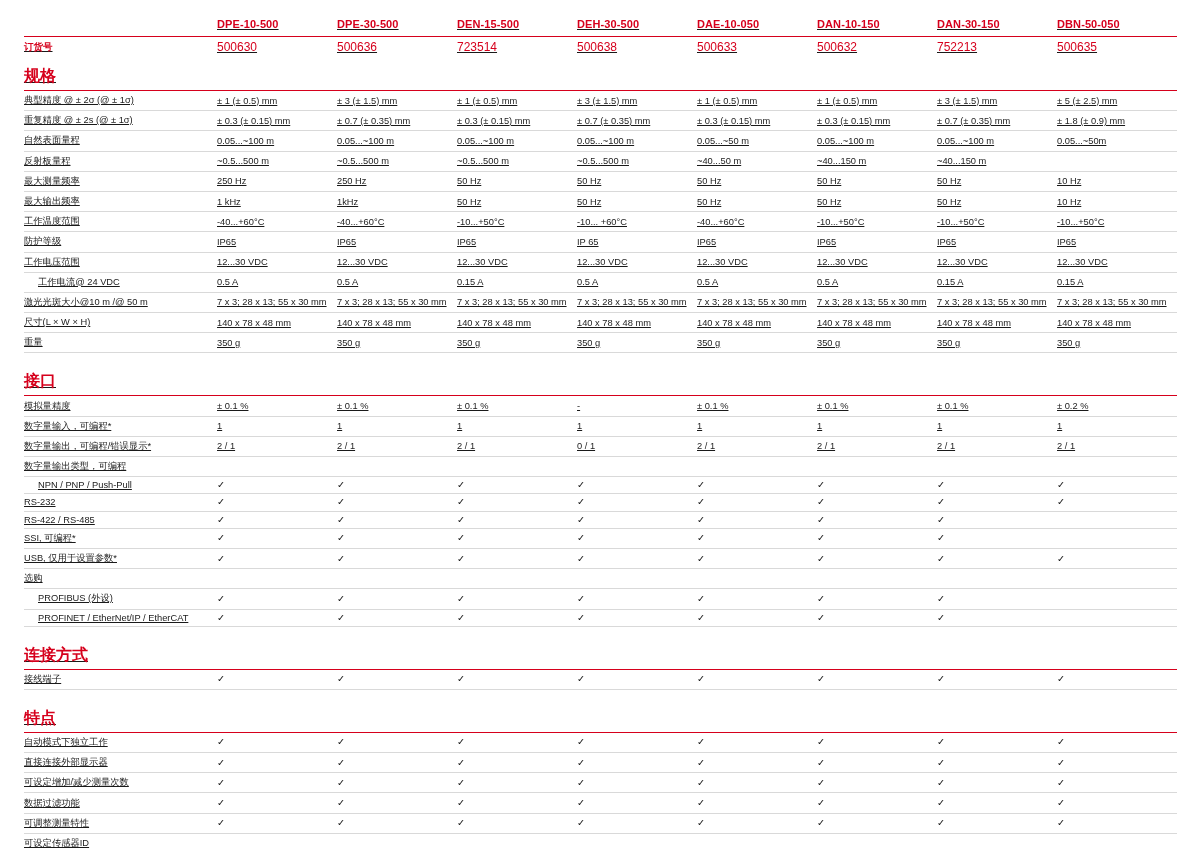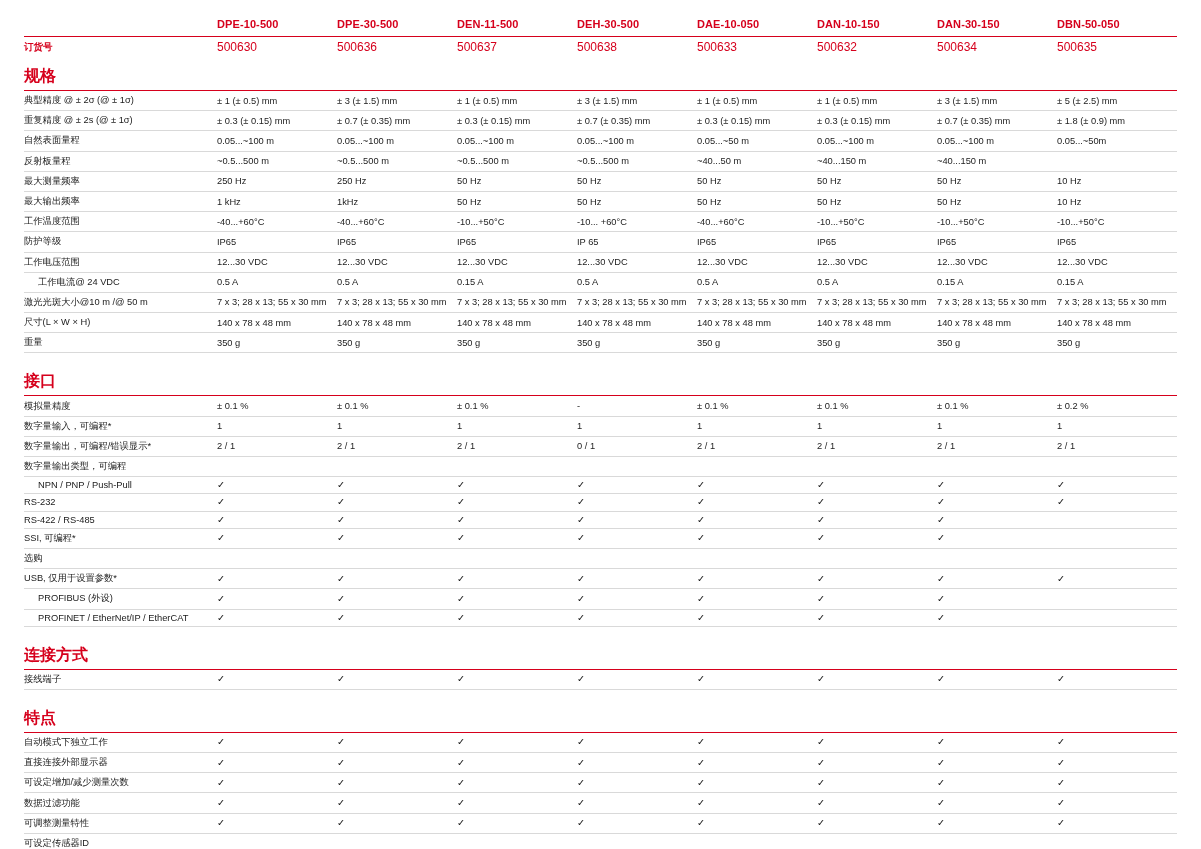--- a/index.html
+++ b/index.html
@@ -13,20 +13,21 @@
     font-family: "Liberation Sans", sans-serif;
     color: #1a1a1a;
     -webkit-font-smoothing: antialiased;
   }
   .sheet {
     position: relative;
     width: 1201px;
     height: 849px;
     box-sizing: border-box;
     padding: 18px 24px 0 24px;
+    text-decoration: underline;
   }
   table.spec {
     width: 1153px;
     border-collapse: collapse;
     table-layout: fixed;
     font-size: 9.5px;
   }
   table.spec col.c-label { width: 193px; }
   table.spec col.c-val { width: 120px; }
   th, td {
@@ -110,39 +111,39 @@
       <col class="c-val">
         <col class="c-val">
         <col class="c-val">
         <col class="c-val">
     </colgroup>
     <tbody id="tbody">
         <tr class="head">
           <th class="lab"></th>
           <th>DPE-10-500</th>
           <th>DPE-30-500</th>
-          <th>DEN-11-500</th>
+          <th>DEN-15-500</th>
           <th>DEH-30-500</th>
           <th>DAE-10-050</th>
           <th>DAN-10-150</th>
           <th>DAN-30-150</th>
           <th>DBN-50-050</th>
         </tr>
         <tr class="hrule-top">
           <td colspan="9"></td>
         </tr>
         <tr class="order">
           <td class="lab">订货号</td>
           <td>500630</td>
           <td>500636</td>
-          <td>500637</td>
+          <td>723514</td>
           <td>500638</td>
           <td>500633</td>
           <td>500632</td>
-          <td>500634</td>
+          <td>752213</td>
           <td>500635</td>
         </tr>
         <tr class="section">
           <td colspan="9">规格</td>
         </tr>
         <tr class="row">
           <td class="lab">典型精度 @ ± 2σ (@ ± 1σ)</td>
           <td>± 1 (± 0.5) mm</td>
           <td>± 3 (± 1.5) mm</td>
           <td>± 1 (± 0.5) mm</td>
@@ -372,40 +373,40 @@
           <td><span class="check">✓</span></td>
           <td><span class="check">✓</span></td>
           <td><span class="check">✓</span></td>
           <td><span class="check">✓</span></td>
           <td><span class="check">✓</span></td>
           <td><span class="check">✓</span></td>
           <td><span class="check">✓</span></td>
           <td></td>
         </tr>
         <tr class="row">
+          <td class="lab">USB, 仅用于设置参数*</td>
+          <td><span class="check">✓</span></td>
+          <td><span class="check">✓</span></td>
+          <td><span class="check">✓</span></td>
+          <td><span class="check">✓</span></td>
+          <td><span class="check">✓</span></td>
+          <td><span class="check">✓</span></td>
+          <td><span class="check">✓</span></td>
+          <td><span class="check">✓</span></td>
+        </tr>
+        <tr class="row">
           <td class="lab">选购</td>
           <td></td>
           <td></td>
           <td></td>
           <td></td>
           <td></td>
           <td></td>
           <td></td>
           <td></td>
-        </tr>
-        <tr class="row">
-          <td class="lab">USB, 仅用于设置参数*</td>
-          <td><span class="check">✓</span></td>
-          <td><span class="check">✓</span></td>
-          <td><span class="check">✓</span></td>
-          <td><span class="check">✓</span></td>
-          <td><span class="check">✓</span></td>
-          <td><span class="check">✓</span></td>
-          <td><span class="check">✓</span></td>
-          <td><span class="check">✓</span></td>
         </tr>
         <tr class="row indent">
           <td class="lab">PROFIBUS (外设)</td>
           <td><span class="check">✓</span></td>
           <td><span class="check">✓</span></td>
           <td><span class="check">✓</span></td>
           <td><span class="check">✓</span></td>
           <td><span class="check">✓</span></td>
           <td><span class="check">✓</span></td>
           <td><span class="check">✓</span></td>

